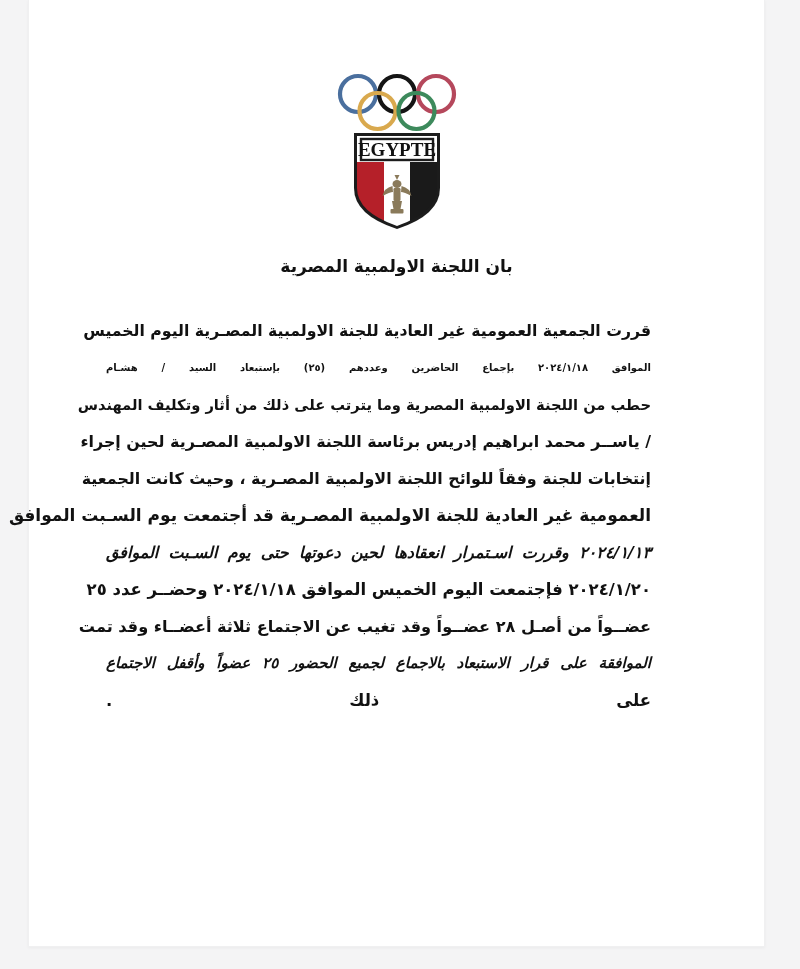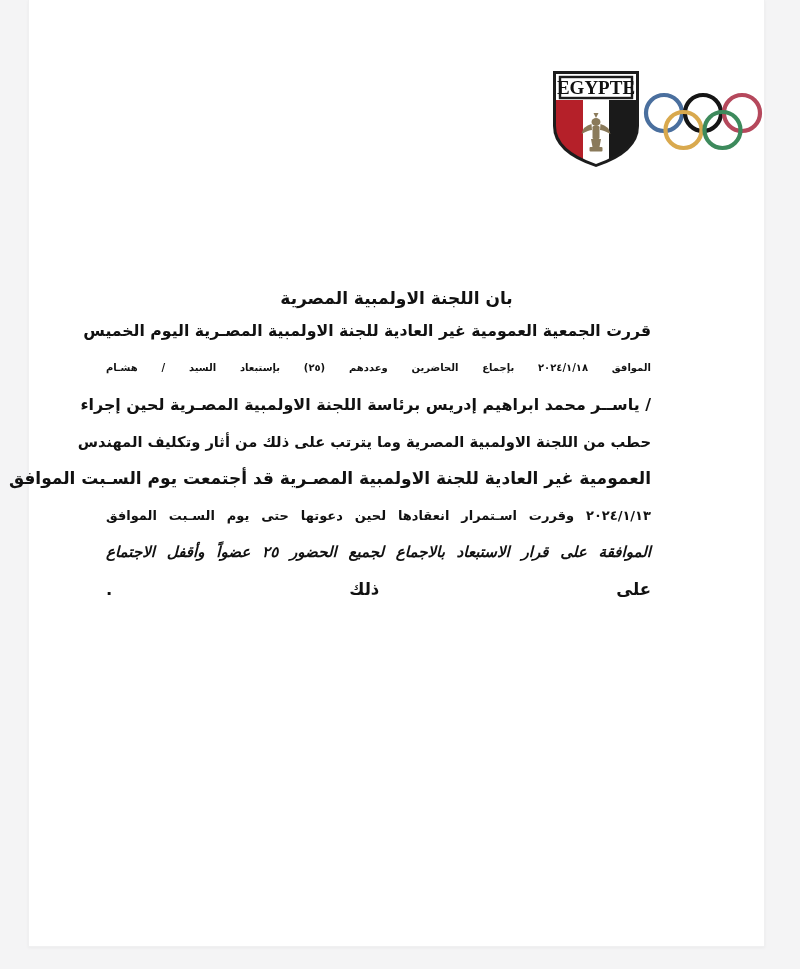--- a/index.html
+++ b/index.html
@@ -33,20 +33,21 @@
     box-shadow: 0 1px 3px rgba(0,0,0,0.045);
   }
 
   
   .logo-block {
     position: absolute;
     left: 0;
     right: 0;
     top: 72px;
     display: flex;
+    flex-direction: column;
     align-items: center;
   }
 
   .olympic-rings { display: block; }
 
   .shield-wrap { margin-top: -4px; }
 
   
   .doc-heading {
     position: absolute;
@@ -54,21 +55,20 @@
     right: 0;
     top: 256px;
     text-align: center;
     font-family: "DejaVu Sans", "Liberation Sans", sans-serif;
     font-size: 17px;
     font-weight: bold;
     color: #111111;
     letter-spacing: 0px;
     direction: rtl;
     line-height: 1.2;
-    margin-top: 32px;
   }
 
   
   .doc-body {
     position: absolute;
     right: 113px;
     top: 312px;
     width: 573px;
     direction: rtl;
     text-align: justify;
@@ -145,22 +145,25 @@
           <text x="46" y="25.5" text-anchor="middle" font-family="'Liberation Serif','DejaVu Serif',serif" font-size="19" font-weight="bold" fill="#111111">EGYPTE</text>
         </svg>
       </div>
     </div>
 
     <div class="doc-heading">بان اللجنة الاولمبية المصرية</div>
 
     <div class="doc-body">
       <span class="line" style="font-size: 15.7px;">قررت الجمعية العمومية غير العادية للجنة الاولمبية المصـرية اليوم الخميس</span>
       <span class="line" style="font-size: 10px;">الموافق ٢٠٢٤/١/١٨ بإجماع الحاضرين وعددهم (٢٥) بإستبعاد السيد / هشـام</span>
+      <span class="line" style="font-size: 14.7px;">حطب من اللجنة الاولمبية المصرية وما يترتب على ذلك من أثار وتكليف المهندس</span>
       <span class="line" style="font-size: 15.9px;">/ ياســر محمد ابراهيم إدريس برئاسة اللجنة الاولمبية المصـرية لحين إجراء</span>
-      <span class="line" style="font-size: 14.7px;">حطب من اللجنة الاولمبية المصرية وما يترتب على ذلك من أثار وتكليف المهندس</span>
+      <span class="line" style="font-size: 15.9px;">إنتخابات للجنة وفقاً للوائح اللجنة الاولمبية المصـرية ، وحيث كانت الجمعية</span>
       <span class="line" style="font-size: 17px;">العمومية غير العادية للجنة الاولمبية المصـرية قد أجتمعت يوم السـبت الموافق</span>
-      <span class="line" style="font-size: 13px;">٢٠٢٤/١/١٣ وقررت اسـتمرار انعقادها لحين دعوتها حتى يوم السـبت الموافق</span>
+      <span class="line" style="font-size: 16px; font-style: italic;">٢٠٢٤/١/١٣ وقررت اسـتمرار انعقادها لحين دعوتها حتى يوم السـبت الموافق</span>
+      <span class="line" style="font-size: 16.5px;">٢٠٢٤/١/٢٠ فإجتمعت اليوم الخميس الموافق ٢٠٢٤/١/١٨ وحضــر عدد ٢٥</span>
+      <span class="line" style="font-size: 16.1px;">عضــواً من أصـل ٢٨ عضــواً وقد تغيب عن الاجتماع ثلاثة أعضــاء وقد تمت</span>
       <span class="line" style="font-size: 15.1px; font-style: italic;">الموافقة على قرار الاستبعاد بالاجماع لجميع الحضور ٢٥ عضواً وأقفل الاجتماع</span>
       <span class="line last">على ذلك .</span>
     </div>
 
   </div>
 </div>
 
 </body></html>

